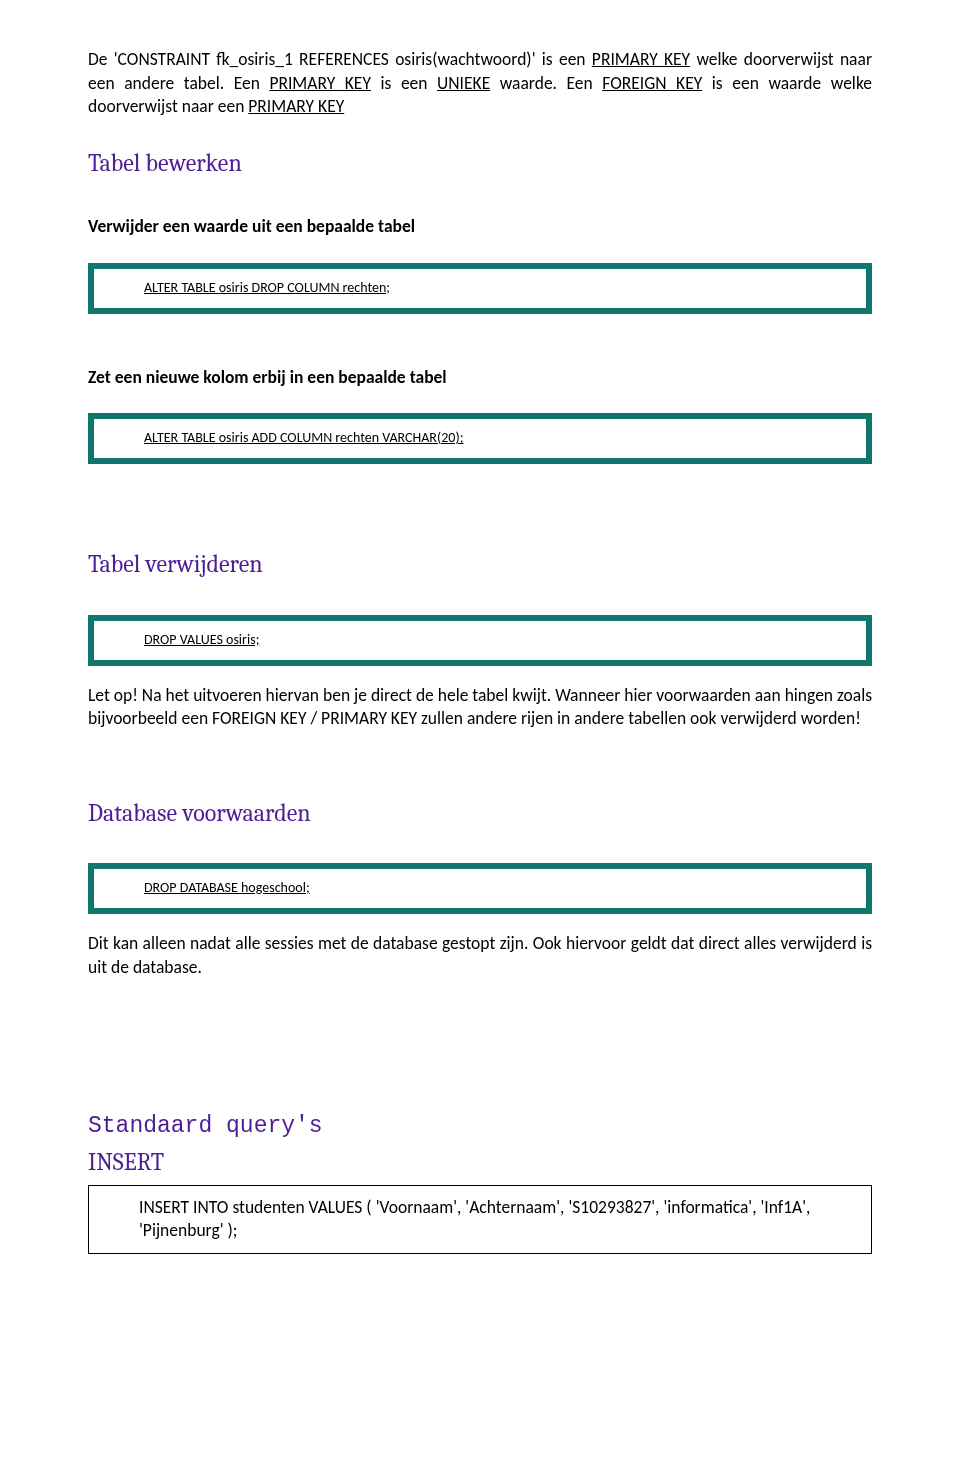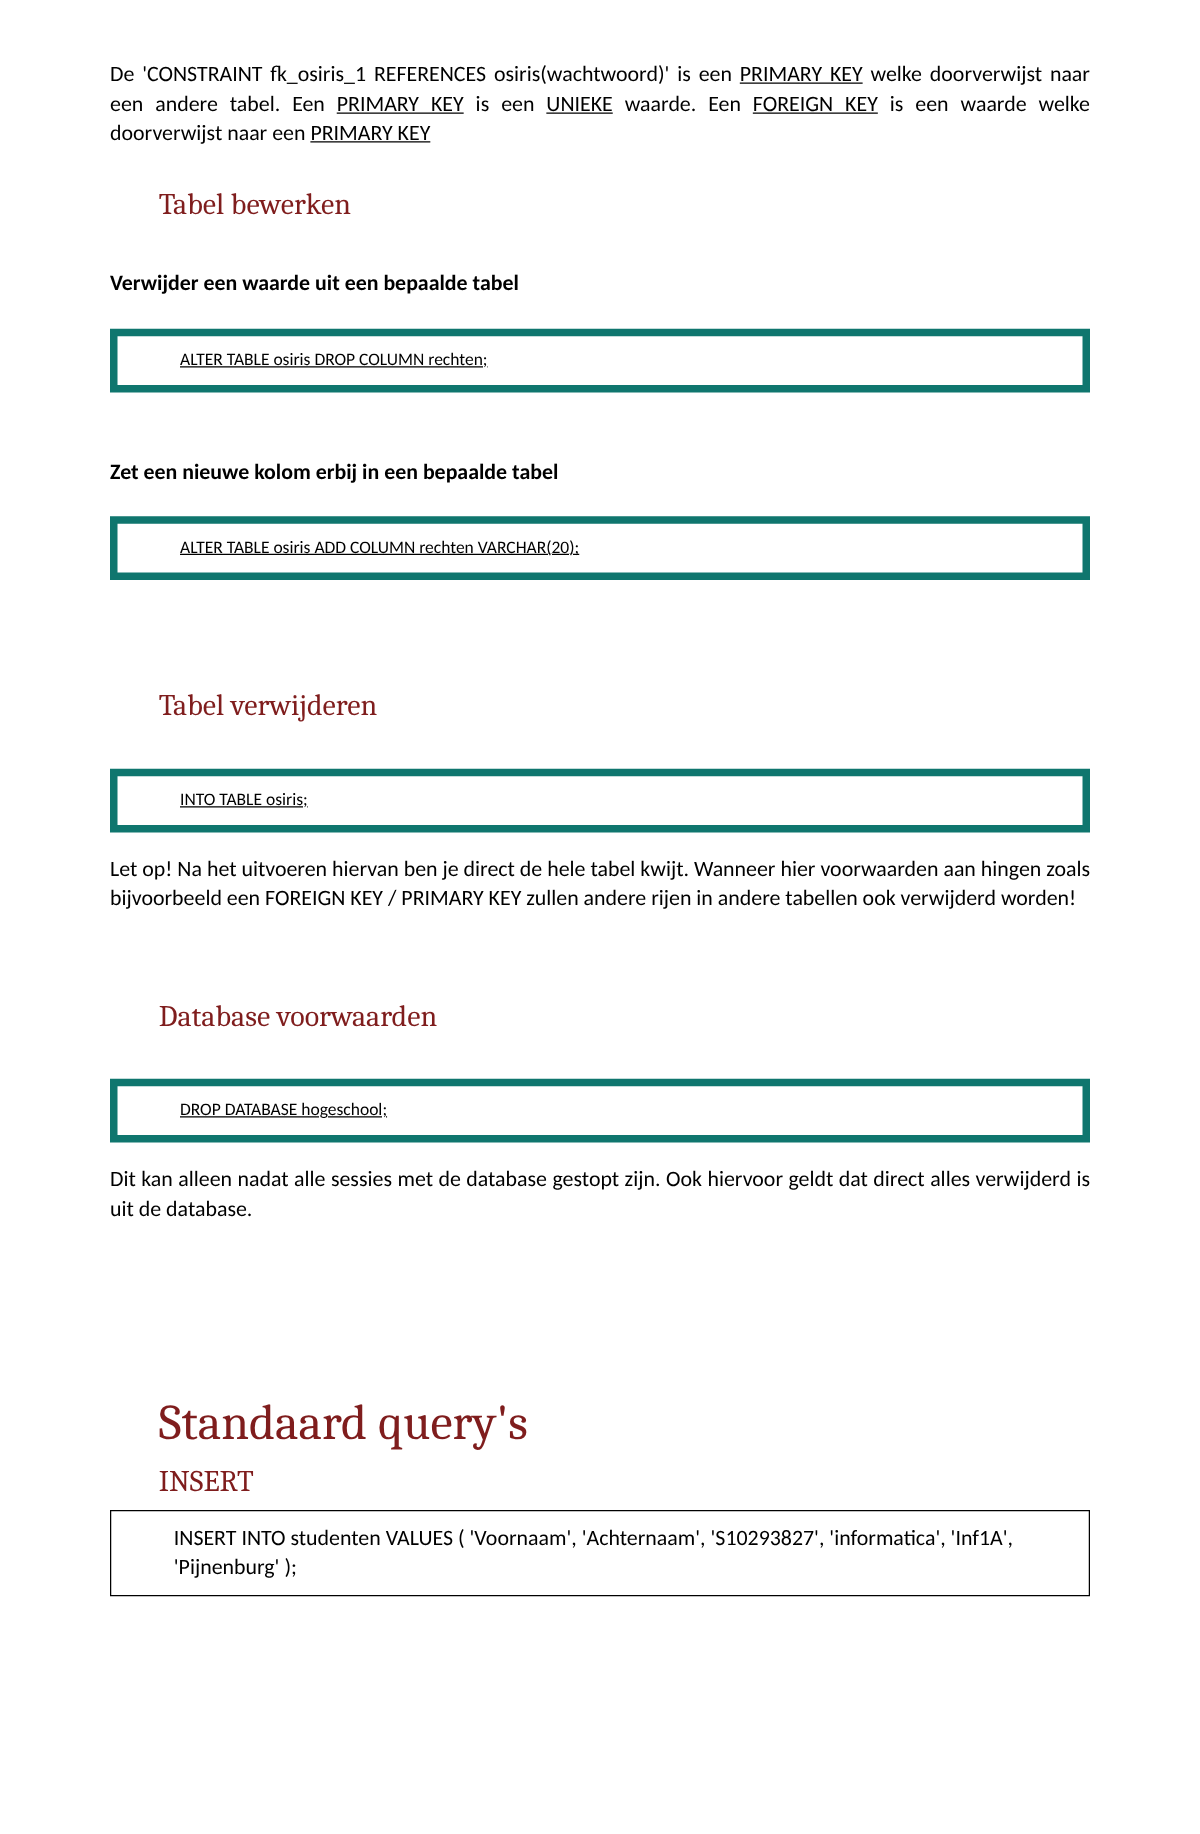--- a/index.html
+++ b/index.html
@@ -14,33 +14,33 @@
     line-height: 1.35;
   }
   .para-justify {
     text-align: justify;
   }
   .underline {
     text-decoration: underline;
   }
   .heading {
     font-family: Cambria, Georgia, "Times New Roman", serif;
-    color: #7f1d1d;
+    color: #4c1d95;
     font-weight: 400;
-    margin-left: 39px;
   }
   .h2 {
     font-size: 24px;
     margin-top: 10px;
     margin-bottom: 18px;
   }
   .h1 {
-    font-size: 40px;
+    font-size: 23px;
     margin-top: 8px;
     margin-bottom: 4px;
+    font-family: Liberation Mono, monospace;
   }
   .bold { font-weight: 700; }
   .codebox {
     border: 6px solid #0f766e;
     padding: 10px 12px 10px 50px;
     margin-top: 24px;
     margin-bottom: 18px;
     font-size: 14px;
     text-decoration: underline;
   }
@@ -81,21 +81,21 @@
 
 <div class="codebox">
   <span>ALTER TABLE osiris ADD COLUMN rechten VARCHAR(20);</span>
 </div>
 
 <div class="spacer-lg"></div>
 
 <h2 class="heading h2">Tabel verwijderen</h2>
 
 <div class="codebox" style="margin-top:34px;">
-  <span>INTO TABLE osiris;</span>
+  <span>DROP VALUES osiris;</span>
 </div>
 
 <p class="para-justify">Let op! Na het uitvoeren hiervan ben je direct de hele tabel kwijt. Wanneer hier voorwaarden aan hingen zoals bijvoorbeeld een FOREIGN KEY / PRIMARY KEY zullen andere rijen in andere tabellen ook verwijderd worden!</p>
 
 <div class="spacer-lg"></div>
 
 <h2 class="heading h2">Database voorwaarden</h2>
 
 <div class="codebox" style="margin-top:34px;">
   <span>DROP DATABASE hogeschool;</span>

